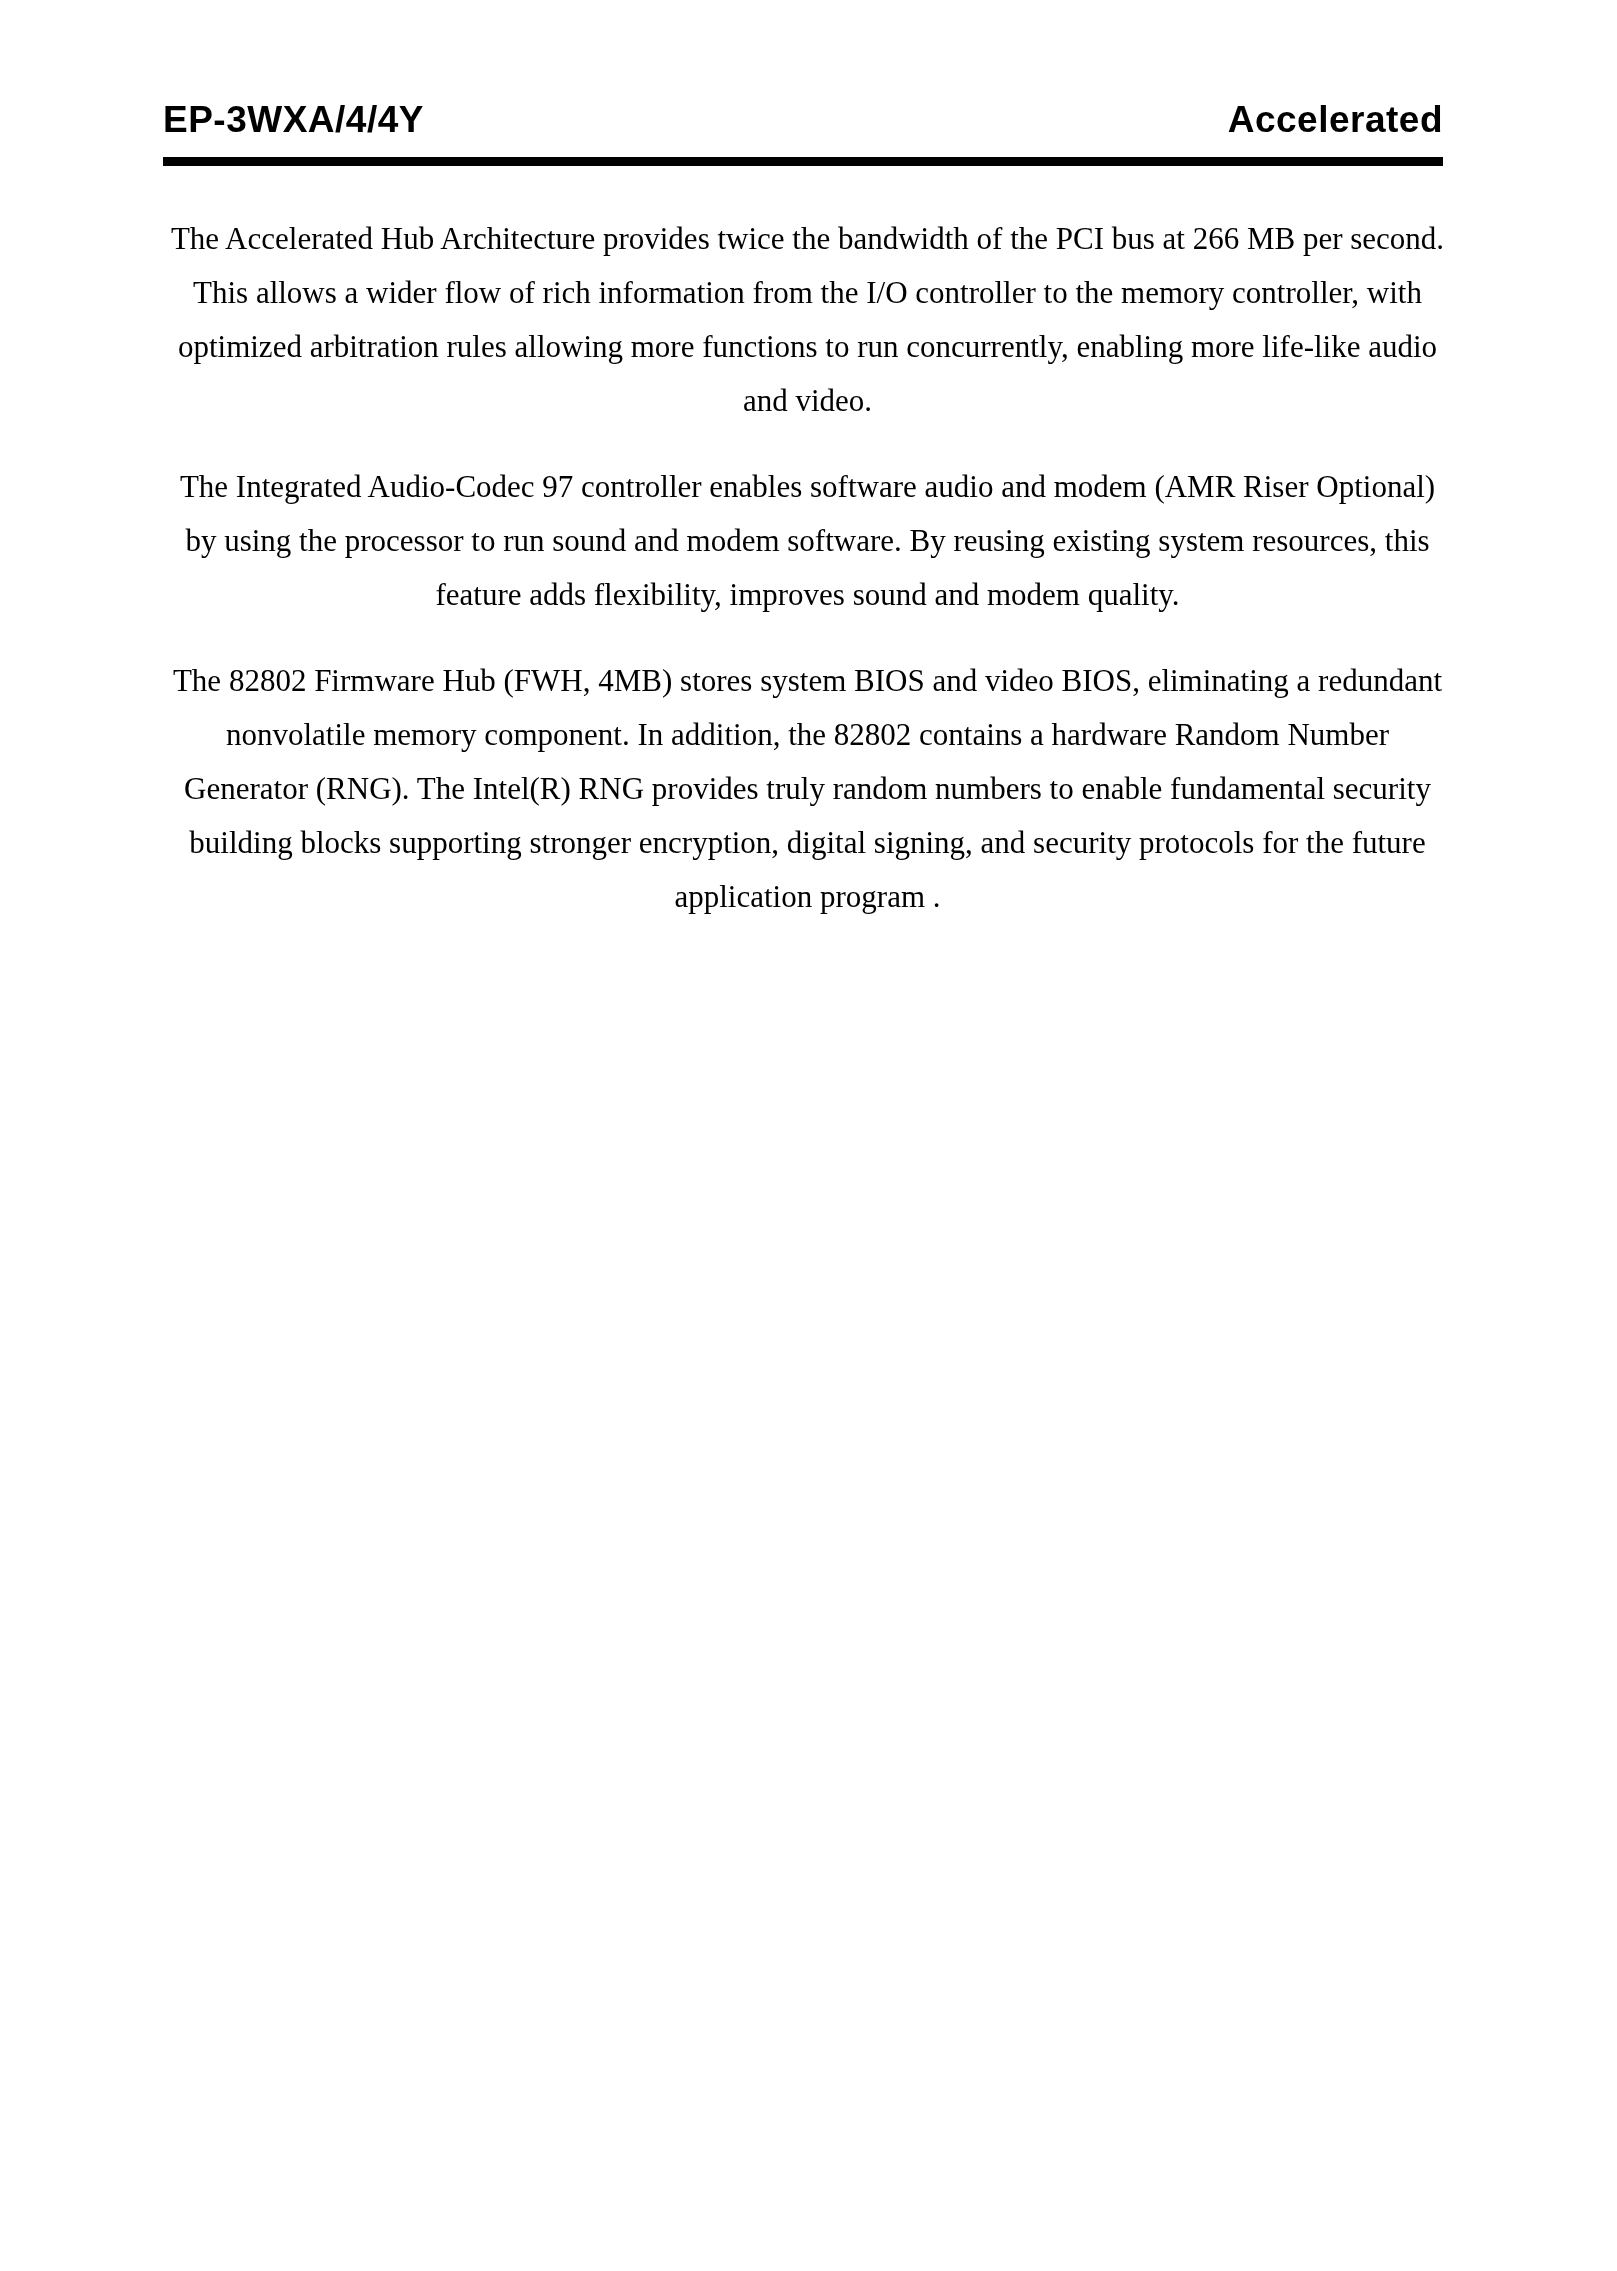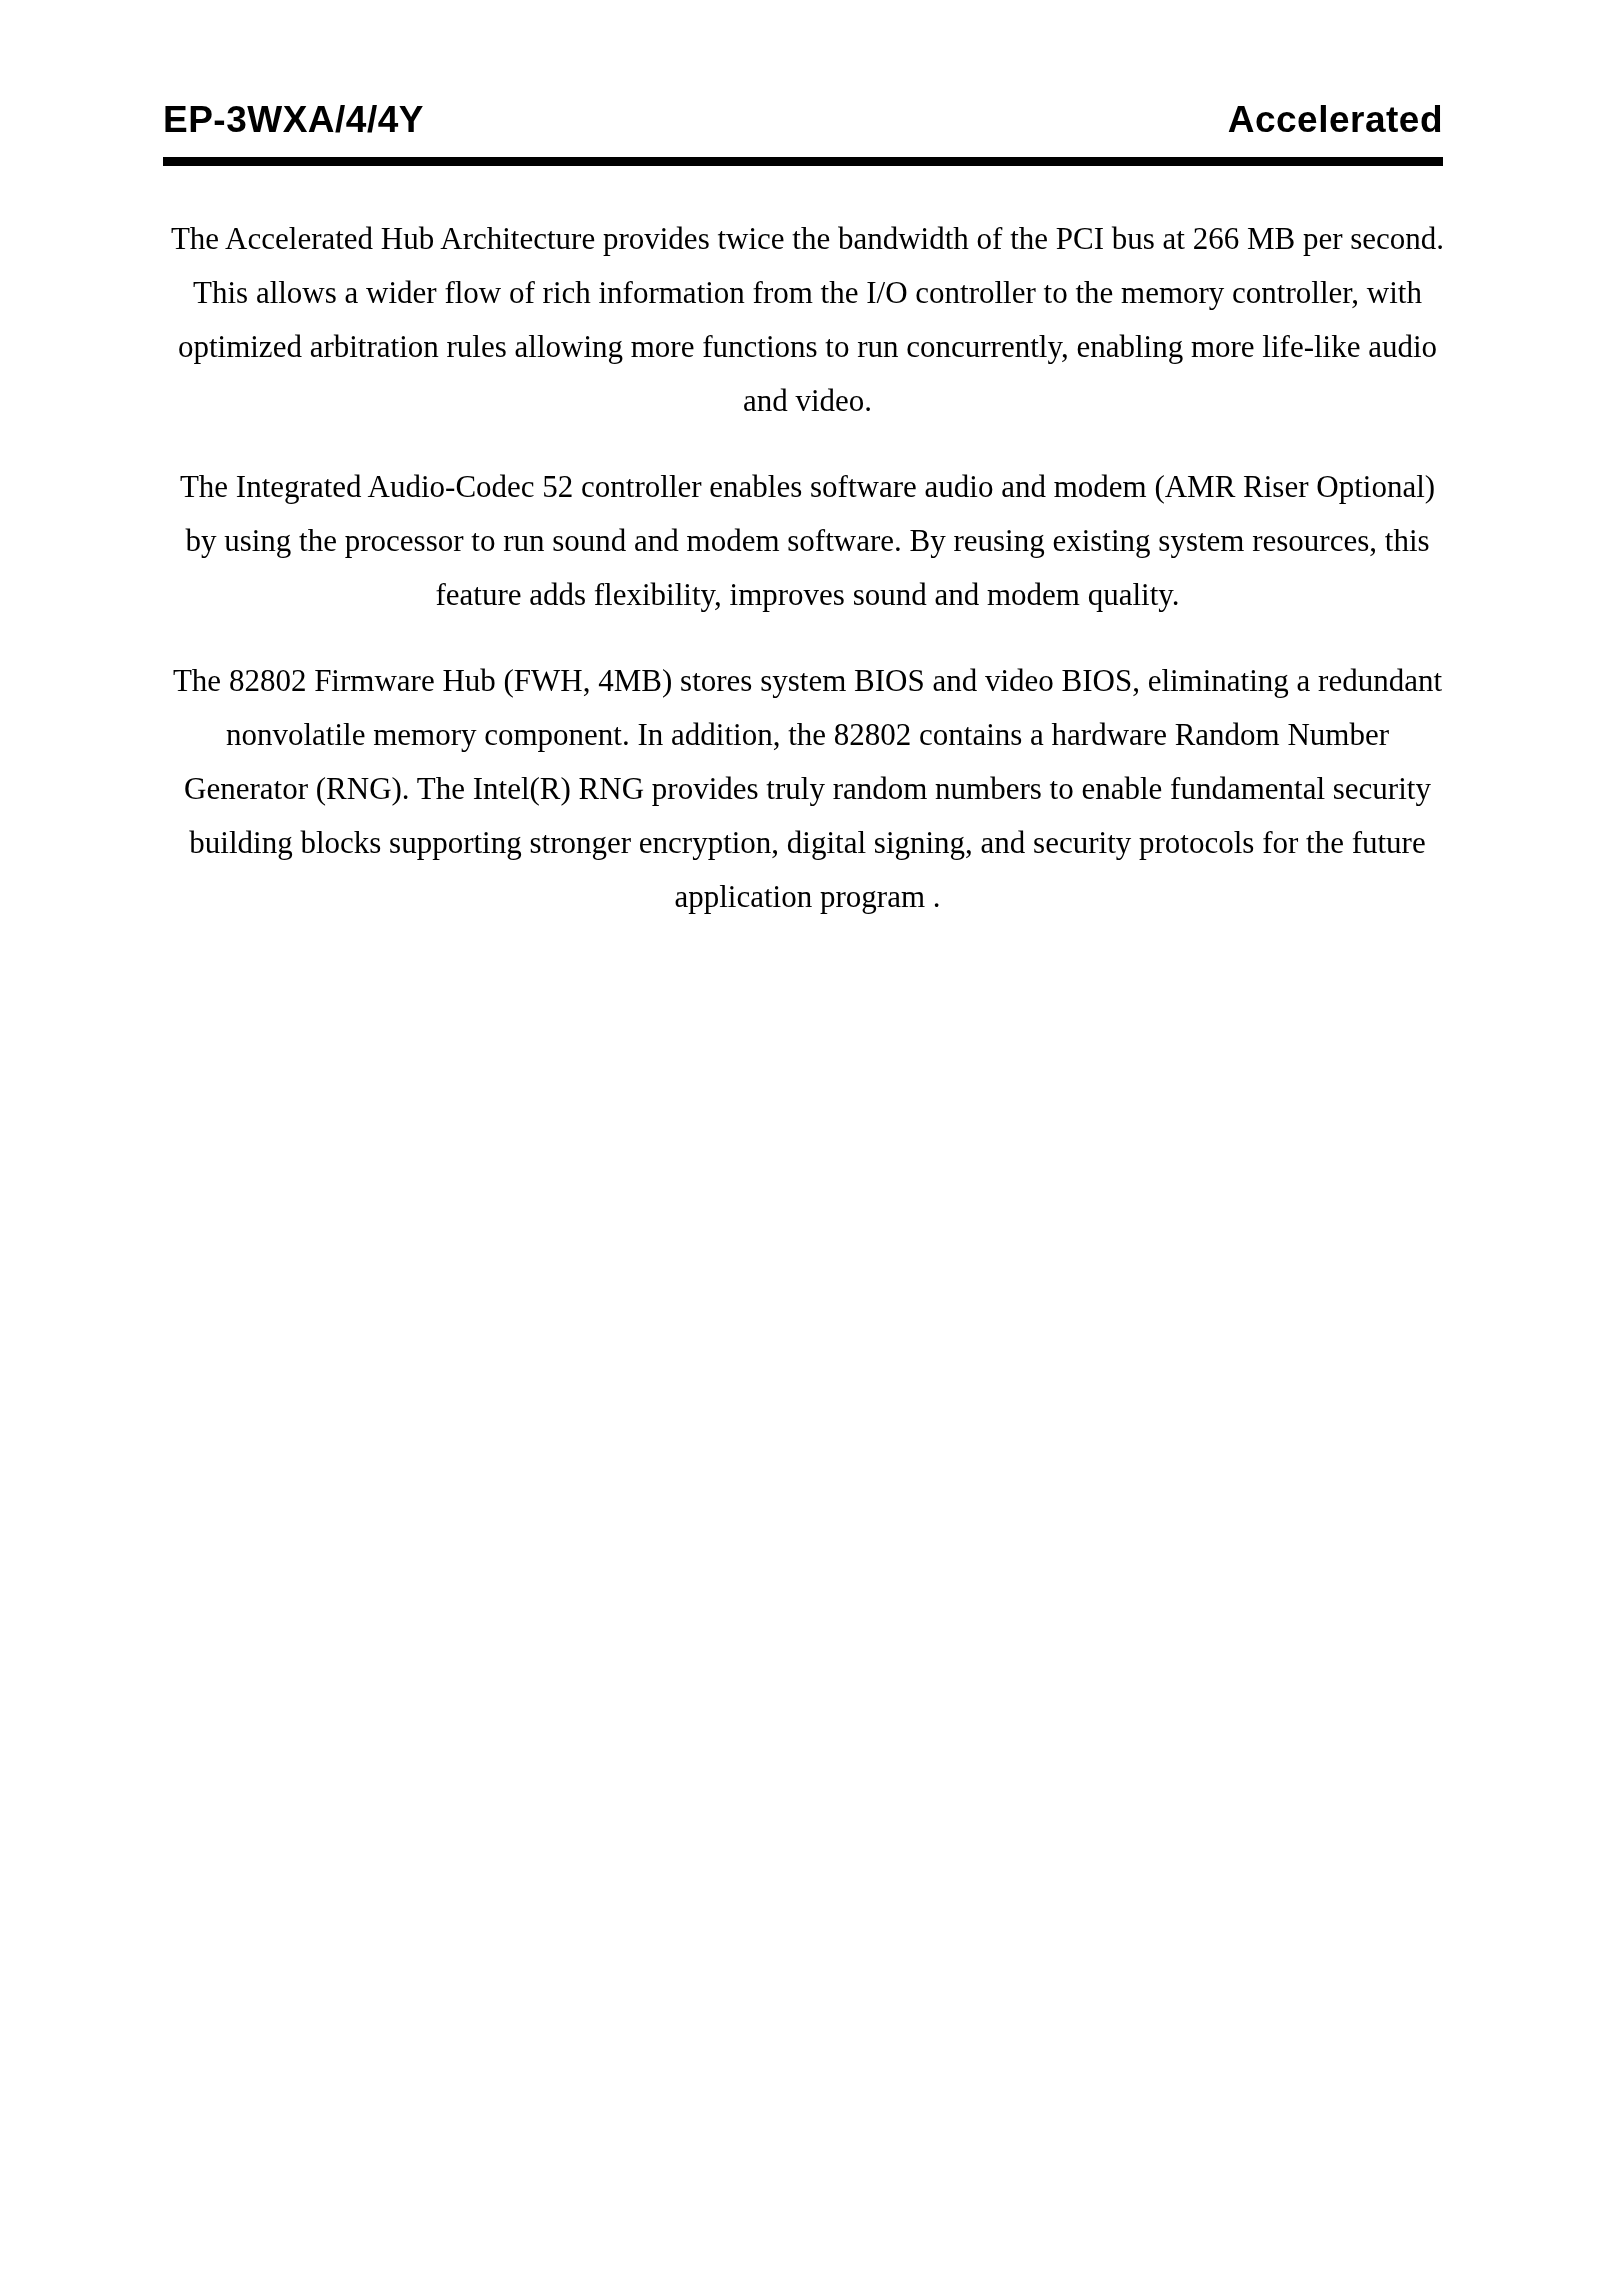--- a/index.html
+++ b/index.html
@@ -121,21 +121,21 @@
 
   <div class="header">
     <span>EP-3WXA/4/4Y</span>
     <span>Accelerated</span>
   </div>
 
   <div class="header-rule"></div>
 
   <div class="body-text">
     <p>The Accelerated Hub Architecture provides twice the bandwidth of the PCI bus at 266 MB per second. This allows a wider flow of rich information from the I/O controller to the memory controller, with optimized arbitration rules allowing more functions to run concurrently, enabling more life-like audio and video.</p>
-    <p>The Integrated Audio-Codec 52 controller enables software audio and modem (AMR Riser Optional) by using the processor to run sound and modem software. By reusing existing system resources, this feature adds flexibility, improves sound and modem quality.</p>
+    <p>The Integrated Audio-Codec 97 controller enables software audio and modem (AMR Riser Optional) by using the processor to run sound and modem software. By reusing existing system resources, this feature adds flexibility, improves sound and modem quality.</p>
     <p>The 82802 Firmware Hub (FWH, 4MB) stores system BIOS and video BIOS, eliminating a redundant nonvolatile memory component. In addition, the 82802 contains a hardware Random Number Generator (RNG). The Intel(R) RNG provides truly random numbers to enable fundamental security building blocks supporting stronger encryption, digital signing, and security protocols for the future application program .</p>
   </div>
 
   <div class="watermark">
     <div class="wm-row">
       <span class="paw-icon">
         <svg viewBox="0 0 64 58" width="61" height="55" xmlns="http://www.w3.org/2000/svg">
           <g fill="rgba(205,208,212,0.95)">
             <ellipse cx="14" cy="14" rx="7" ry="9"></ellipse>
             <ellipse cx="32" cy="9" rx="7" ry="9"></ellipse>

